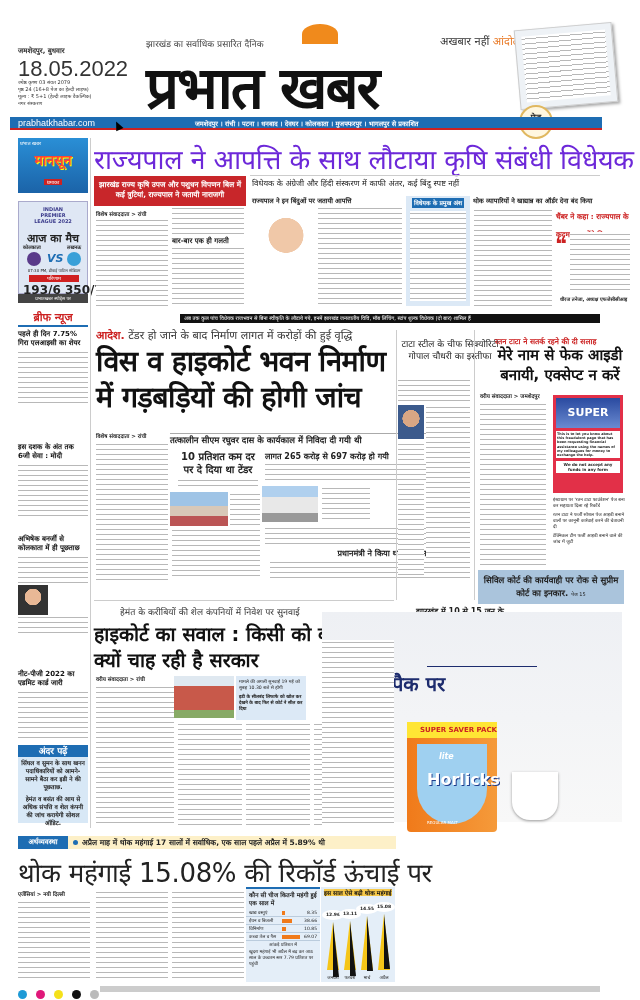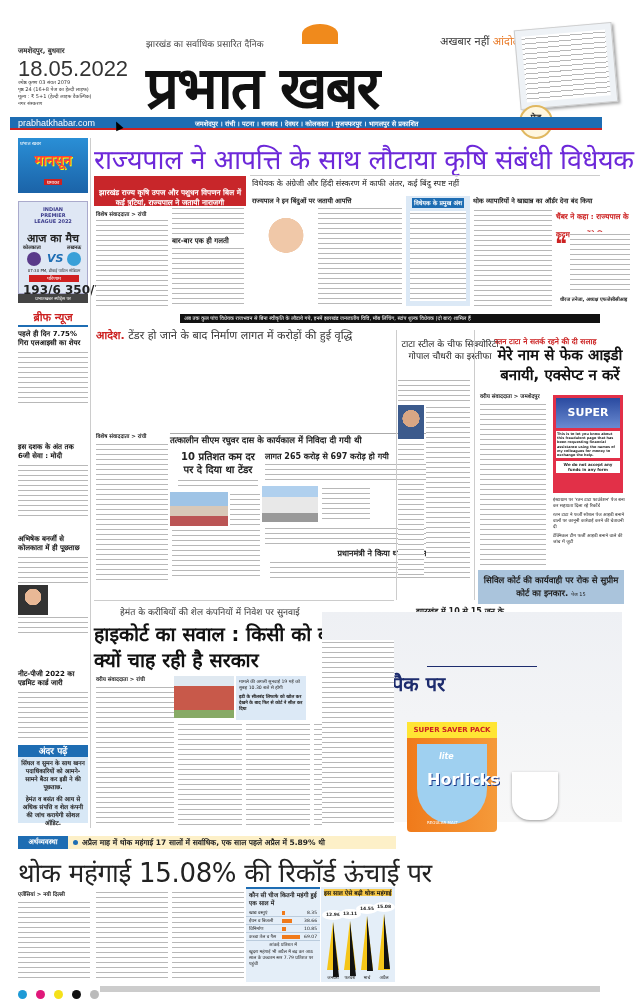--- a/index.html
+++ b/index.html
@@ -36,21 +36,21 @@
 .ipl .sc{position:absolute;font-size:12px;font-weight:bold}
 .ipl-foot{left:18px;top:294px;width:70px;height:9px;background:#444;color:#fff;font-size:4.5px;text-align:center;line-height:9px}
 .brief-title{left:18px;top:309px;width:70px;text-align:center;font-size:11px;font-weight:bold}
 .brief-title span{color:#c22}
 .brief-line{left:18px;top:325px;width:70px;height:2px;background:#1e6db3}
 .bh{font-size:7px;font-weight:bold;line-height:9px;color:#111}
 .inside{left:18px;top:745px;width:70px;height:78px;background:#d8e8f6}
 .inside .hd{background:#1e6db3;color:#fff;font-size:9px;font-weight:bold;text-align:center;height:12px;line-height:12px}
 .inside p{font-size:6px;line-height:8px;text-align:center;font-weight:bold;padding:2px 2px}
 .main-h1{left:94px;top:140px;font-size:27px;color:#6d28d9;font-family:"DejaVu Sans",sans-serif;letter-spacing:-.3px}
-.redbox{left:94px;top:176px;width:152px;height:30px;background:#c8262a;color:#fff;font-size:7.3px;font-weight:bold;text-align:center;line-height:10px;padding-top:12px}
+.redbox{left:94px;top:176px;width:152px;height:30px;background:#c8262a;color:#fff;font-size:7.3px;font-weight:bold;text-align:center;line-height:10px;padding-top:4px}
 .sub1{left:252px;top:177px;font-size:8px;font-weight:normal;color:#222}
 .sub2{left:252px;top:196px;font-size:6.5px;font-weight:bold}
 .bluebox{left:406px;top:196px;width:64px;height:110px;background:#dce9f6}
 .bluebox .hd{margin:2px 6px;background:#1e6db3;color:#fff;font-size:6px;font-weight:bold;text-align:center;padding:1px}
 .sub3{left:473px;top:196px;font-size:6.5px;font-weight:bold}
 .quote-head{left:556px;top:208px;font-size:7.3px;font-weight:bold;line-height:18px;width:80px}
 .quote-head span{color:#c22}
 .quote-mark{left:555px;top:232px;font-size:20px;color:#c22;font-weight:bold}
 .portrait{width:60px;height:72px;background:radial-gradient(circle at 50% 38%,#f0c8a8 0 32%,#fff 33%),#eee}
 .blackstrip{left:180px;top:314px;width:420px;height:9px;background:#111;color:#fff;font-size:5.2px;line-height:9px;padding-left:4px;white-space:nowrap;overflow:hidden}
@@ -69,21 +69,21 @@
 .pm-box{left:302px;top:547px;font-size:8px;font-weight:bold;width:160px;text-align:center}
 .hem-k{left:120px;top:605px;font-size:9px;color:#333}
 .hem-h{left:94px;top:622px;font-size:19.5px;font-weight:bold;line-height:26px;color:#111}
 .jh-h{left:410px;top:606px;width:100px;font-size:8px;font-weight:bold;line-height:11px;text-align:center}
 .civil{left:478px;top:570px;width:146px;height:34px;background:#aac4dc;font-size:8.5px;font-weight:bold;text-align:center;line-height:13px;padding-top:4px}
 .ad{left:395px;top:612px;width:228px;height:210px;background:linear-gradient(#eef0f4,#f8f8f8)}
 .ad .t1{position:absolute;top:28px;width:100%;text-align:center;font-size:18px;font-weight:bold;color:#1d2c6e}
 .ad .t2{position:absolute;top:58px;width:100%;font-size:20px;font-weight:900;color:#1d2c6e}
 .ad .line{position:absolute;top:54px;left:60px;width:110px;height:1px;background:#1d2c6e}
 .ad .pack{position:absolute;left:45px;top:128px;width:103px;height:155px;background:linear-gradient(90deg,#f07a1a,#f59a3a);border-radius:4px}
-.ad .pack .band{position:absolute;left:0;top:0;width:100%;height:16px;background:#ffe534;color:#c22;font-size:7px;font-weight:bold;text-align:center;line-height:16px}
+.ad .pack .band{position:absolute;left:0;top:0;width:100%;height:16px;background:#ffe534;color:#c22;font-size:7px;font-weight:bold;text-align:right;line-height:16px}
 .ad .pack .panel{position:absolute;left:14px;top:22px;width:72px;height:110px;background:#9fd0f0;border-radius:0 0 40px 40px}
 .ad .cup{position:absolute;left:135px;top:150px;width:60px;height:55px;background:#fff;border-radius:0 0 18px 18px;box-shadow:0 1px 3px #999}
 .econ-bar{left:18px;top:836px;width:378px;height:13px;background:#fdf0c8}
 .econ-bar .tag{position:absolute;left:0;top:0;height:13px;width:50px;background:#1e6db3;color:#fff;font-size:7px;font-weight:bold;text-align:center;line-height:13px}
 .econ-bar .dot{position:absolute;left:55px;top:4px;width:5px;height:5px;border-radius:50%;background:#1e6db3}
 .econ-bar .kt{position:absolute;left:64px;top:1px;font-size:7.5px;font-weight:bold;white-space:nowrap}
 .wpi-h{left:18px;top:854px;font-size:26px;color:#222;letter-spacing:-.3px}
 .tbl-box{left:246px;top:887px;width:74px;height:95px;background:#e4eef8;border-top:2px solid #1e6db3}
 .tbl-box .hd{font-size:6px;font-weight:bold;line-height:8px;padding:2px 3px}
 .tbl-row{position:relative;height:8px;font-size:4.5px;line-height:8px;border-bottom:1px solid #bcd}
@@ -203,20 +203,22 @@
 <div class="abs filler" style="left:474px;top:208px;width:78px;height:100px"></div>
 <div class="abs quote-head"><span>चैंबर ने कहा</span><span> : राज्यपाल के कदम पर करेंगे विचार</span></div>
 <div class="abs quote-mark">❝</div>
 <div class="abs filler" style="left:570px;top:232px;width:60px;height:60px"></div>
 <div class="abs" style="left:560px;top:296px;font-size:5px;font-weight:bold">धीरज तनेजा, अध्यक्ष एफजेसीसीआइ</div>
 
 <div class="abs blackstrip">अब तक कुल पांच विधेयक राजभवन से बिना स्वीकृति के लौटाये गये, इनमें झारखंड जनजातीय विवि, मॉब लिंचिंग, स्टांप शुल्क विधेयक (दो बार) शामिल हैं</div>
 
 <div class="abs kicker"><b>आदेश.</b><span> टेंडर हो जाने के बाद निर्माण लागत में करोड़ों की हुई वृद्धि</span></div>
 <div class="abs big2">
+    <div>विस व हाइकोर्ट भवन निर्माण</div>
+    <div>में गड़बड़ियों की होगी जांच</div>
   </div>
 <div class="abs" style="left:96px;top:432px;font-size:5.5px;font-weight:bold">विशेष संवाददाता &gt; रांची</div>
 <div class="abs filler" style="left:96px;top:442px;width:72px;height:138px"></div>
 <div class="abs tender-strip">तत्कालीन सीएम रघुवर दास के कार्यकाल में निविदा दी गयी थी</div>
 <div class="abs tenpct">10 प्रतिशत कम दर पर दे दिया था टेंडर</div>
 <div class="abs filler" style="left:178px;top:478px;width:80px;height:12px"></div>
 <div class="abs img-hall" style="left:170px;top:492px;width:58px;height:34px"></div>
 <div class="abs filler" style="left:230px;top:492px;width:30px;height:34px"></div>
 <div class="abs filler" style="left:172px;top:528px;width:88px;height:50px"></div>
 <div class="abs cost-h">लागत 265 करोड़ से 697 करोड़ हो गयी</div>

